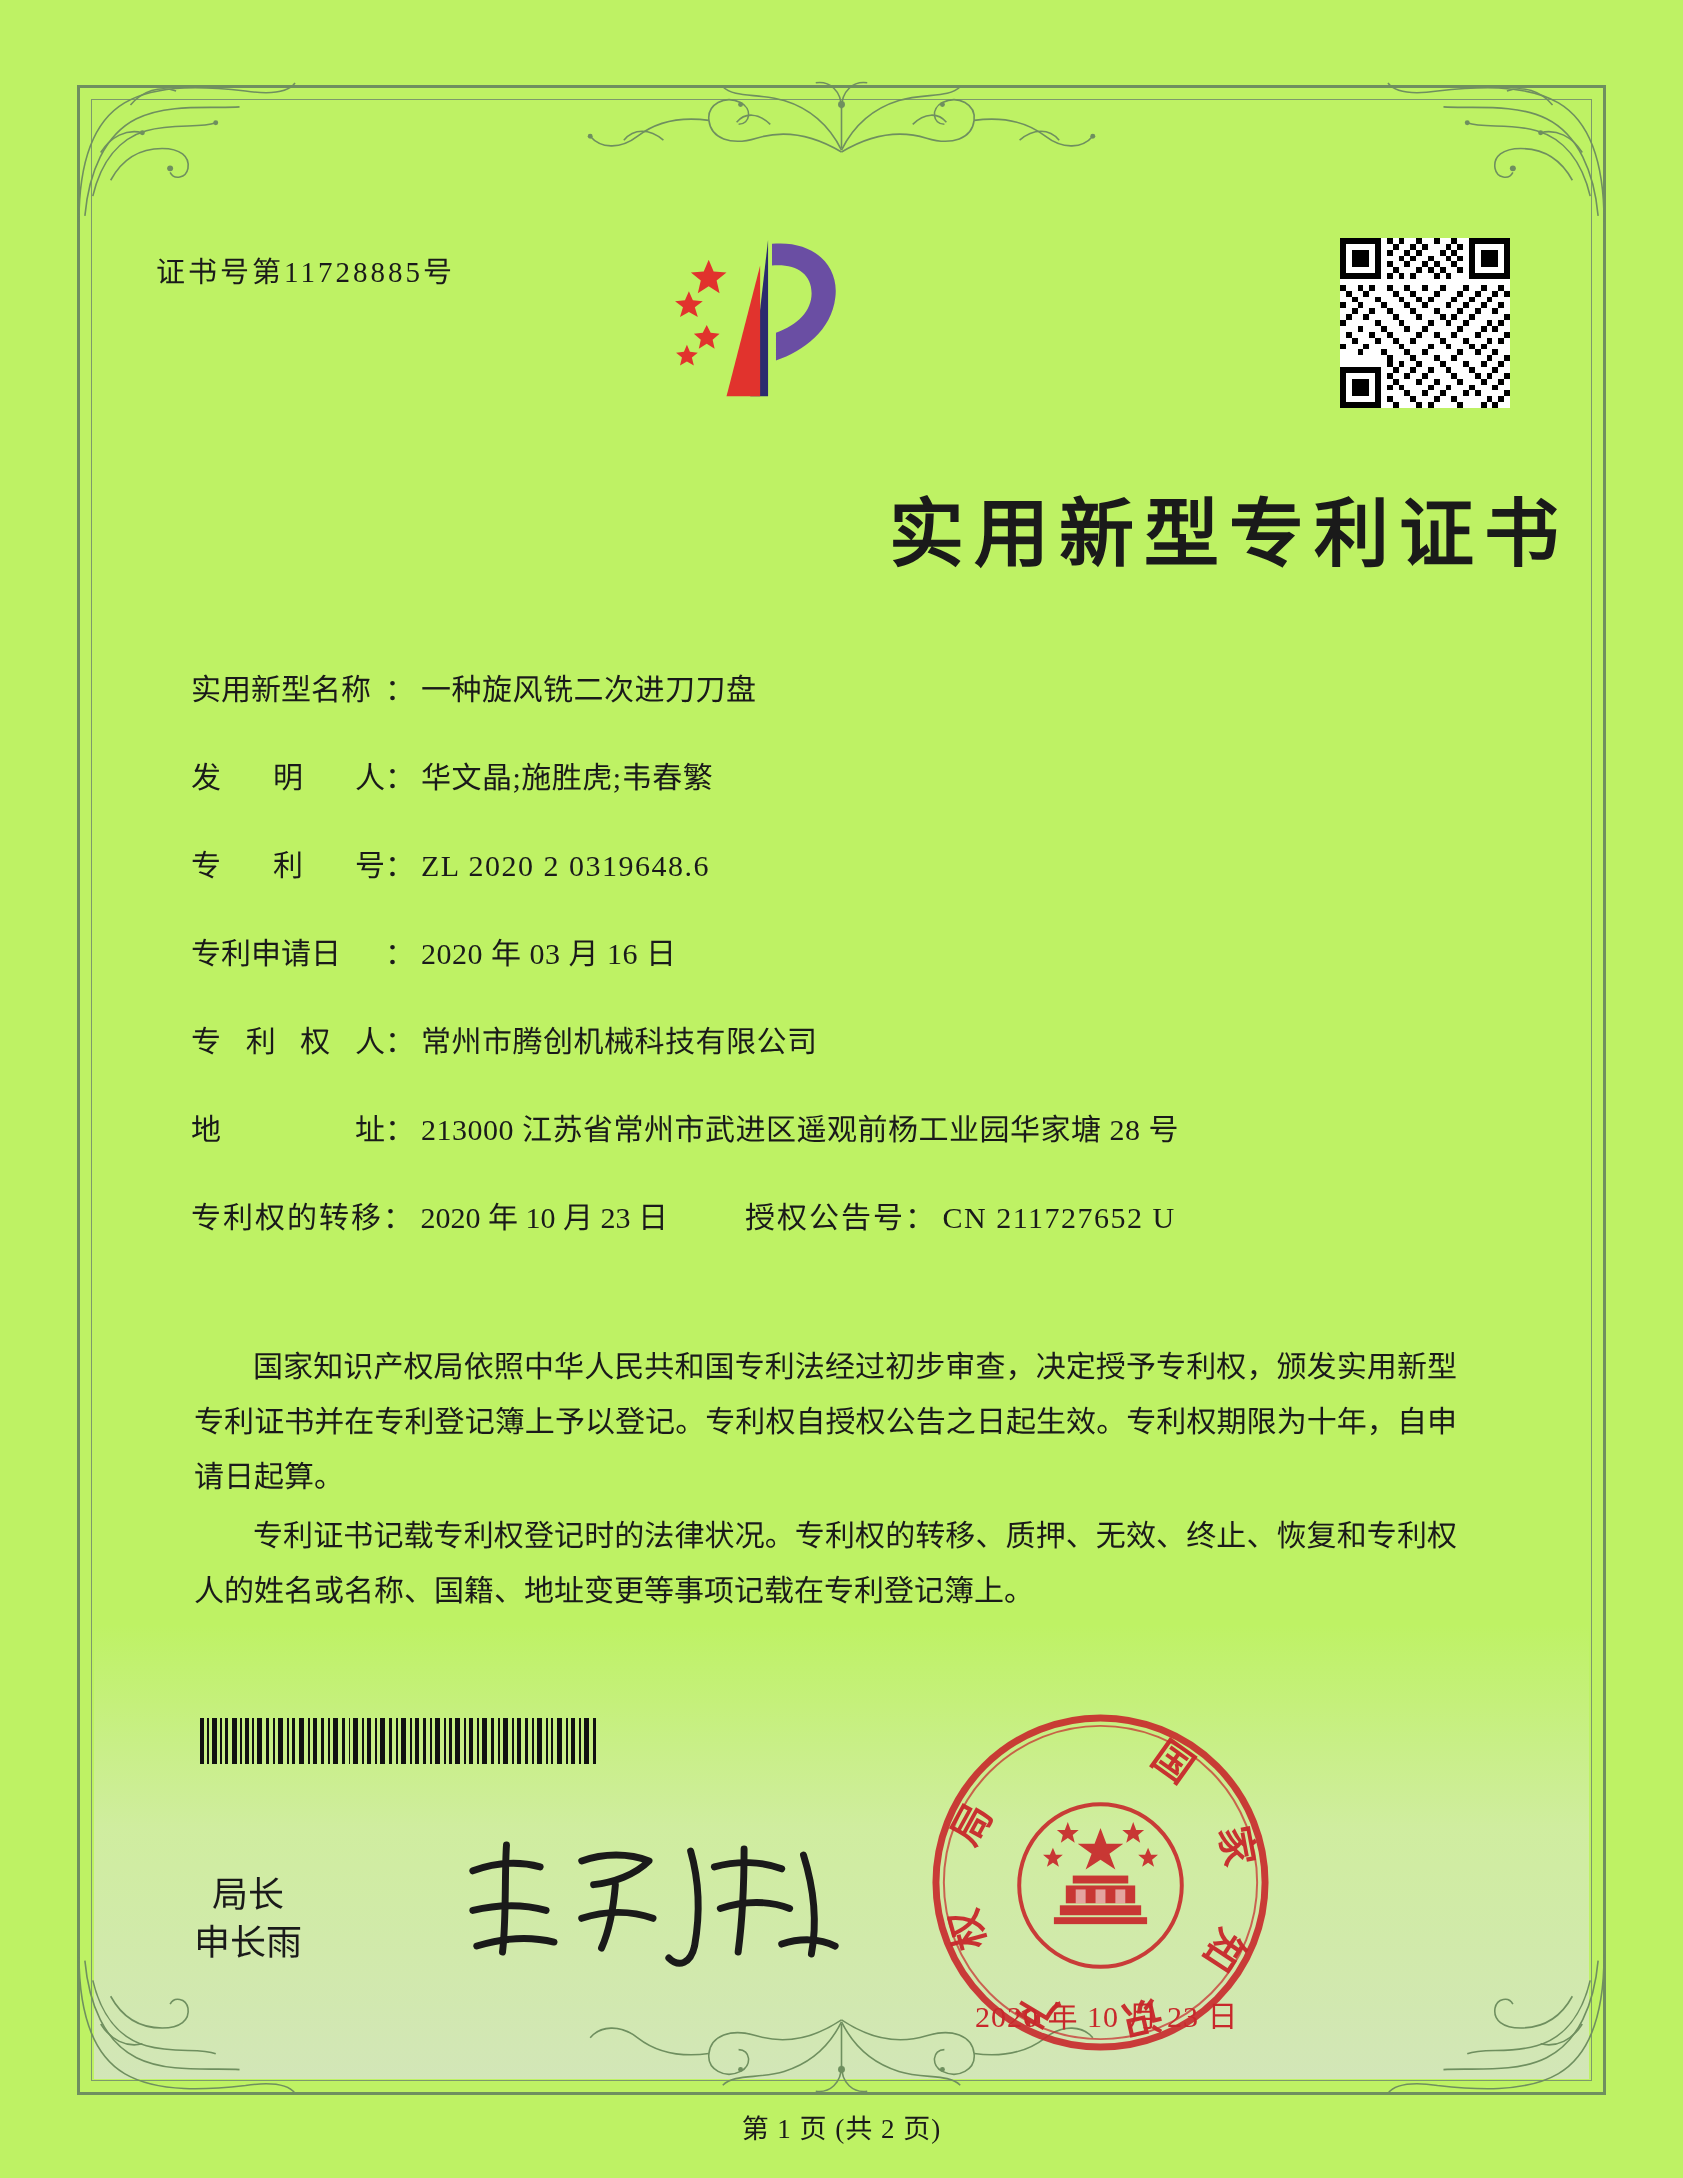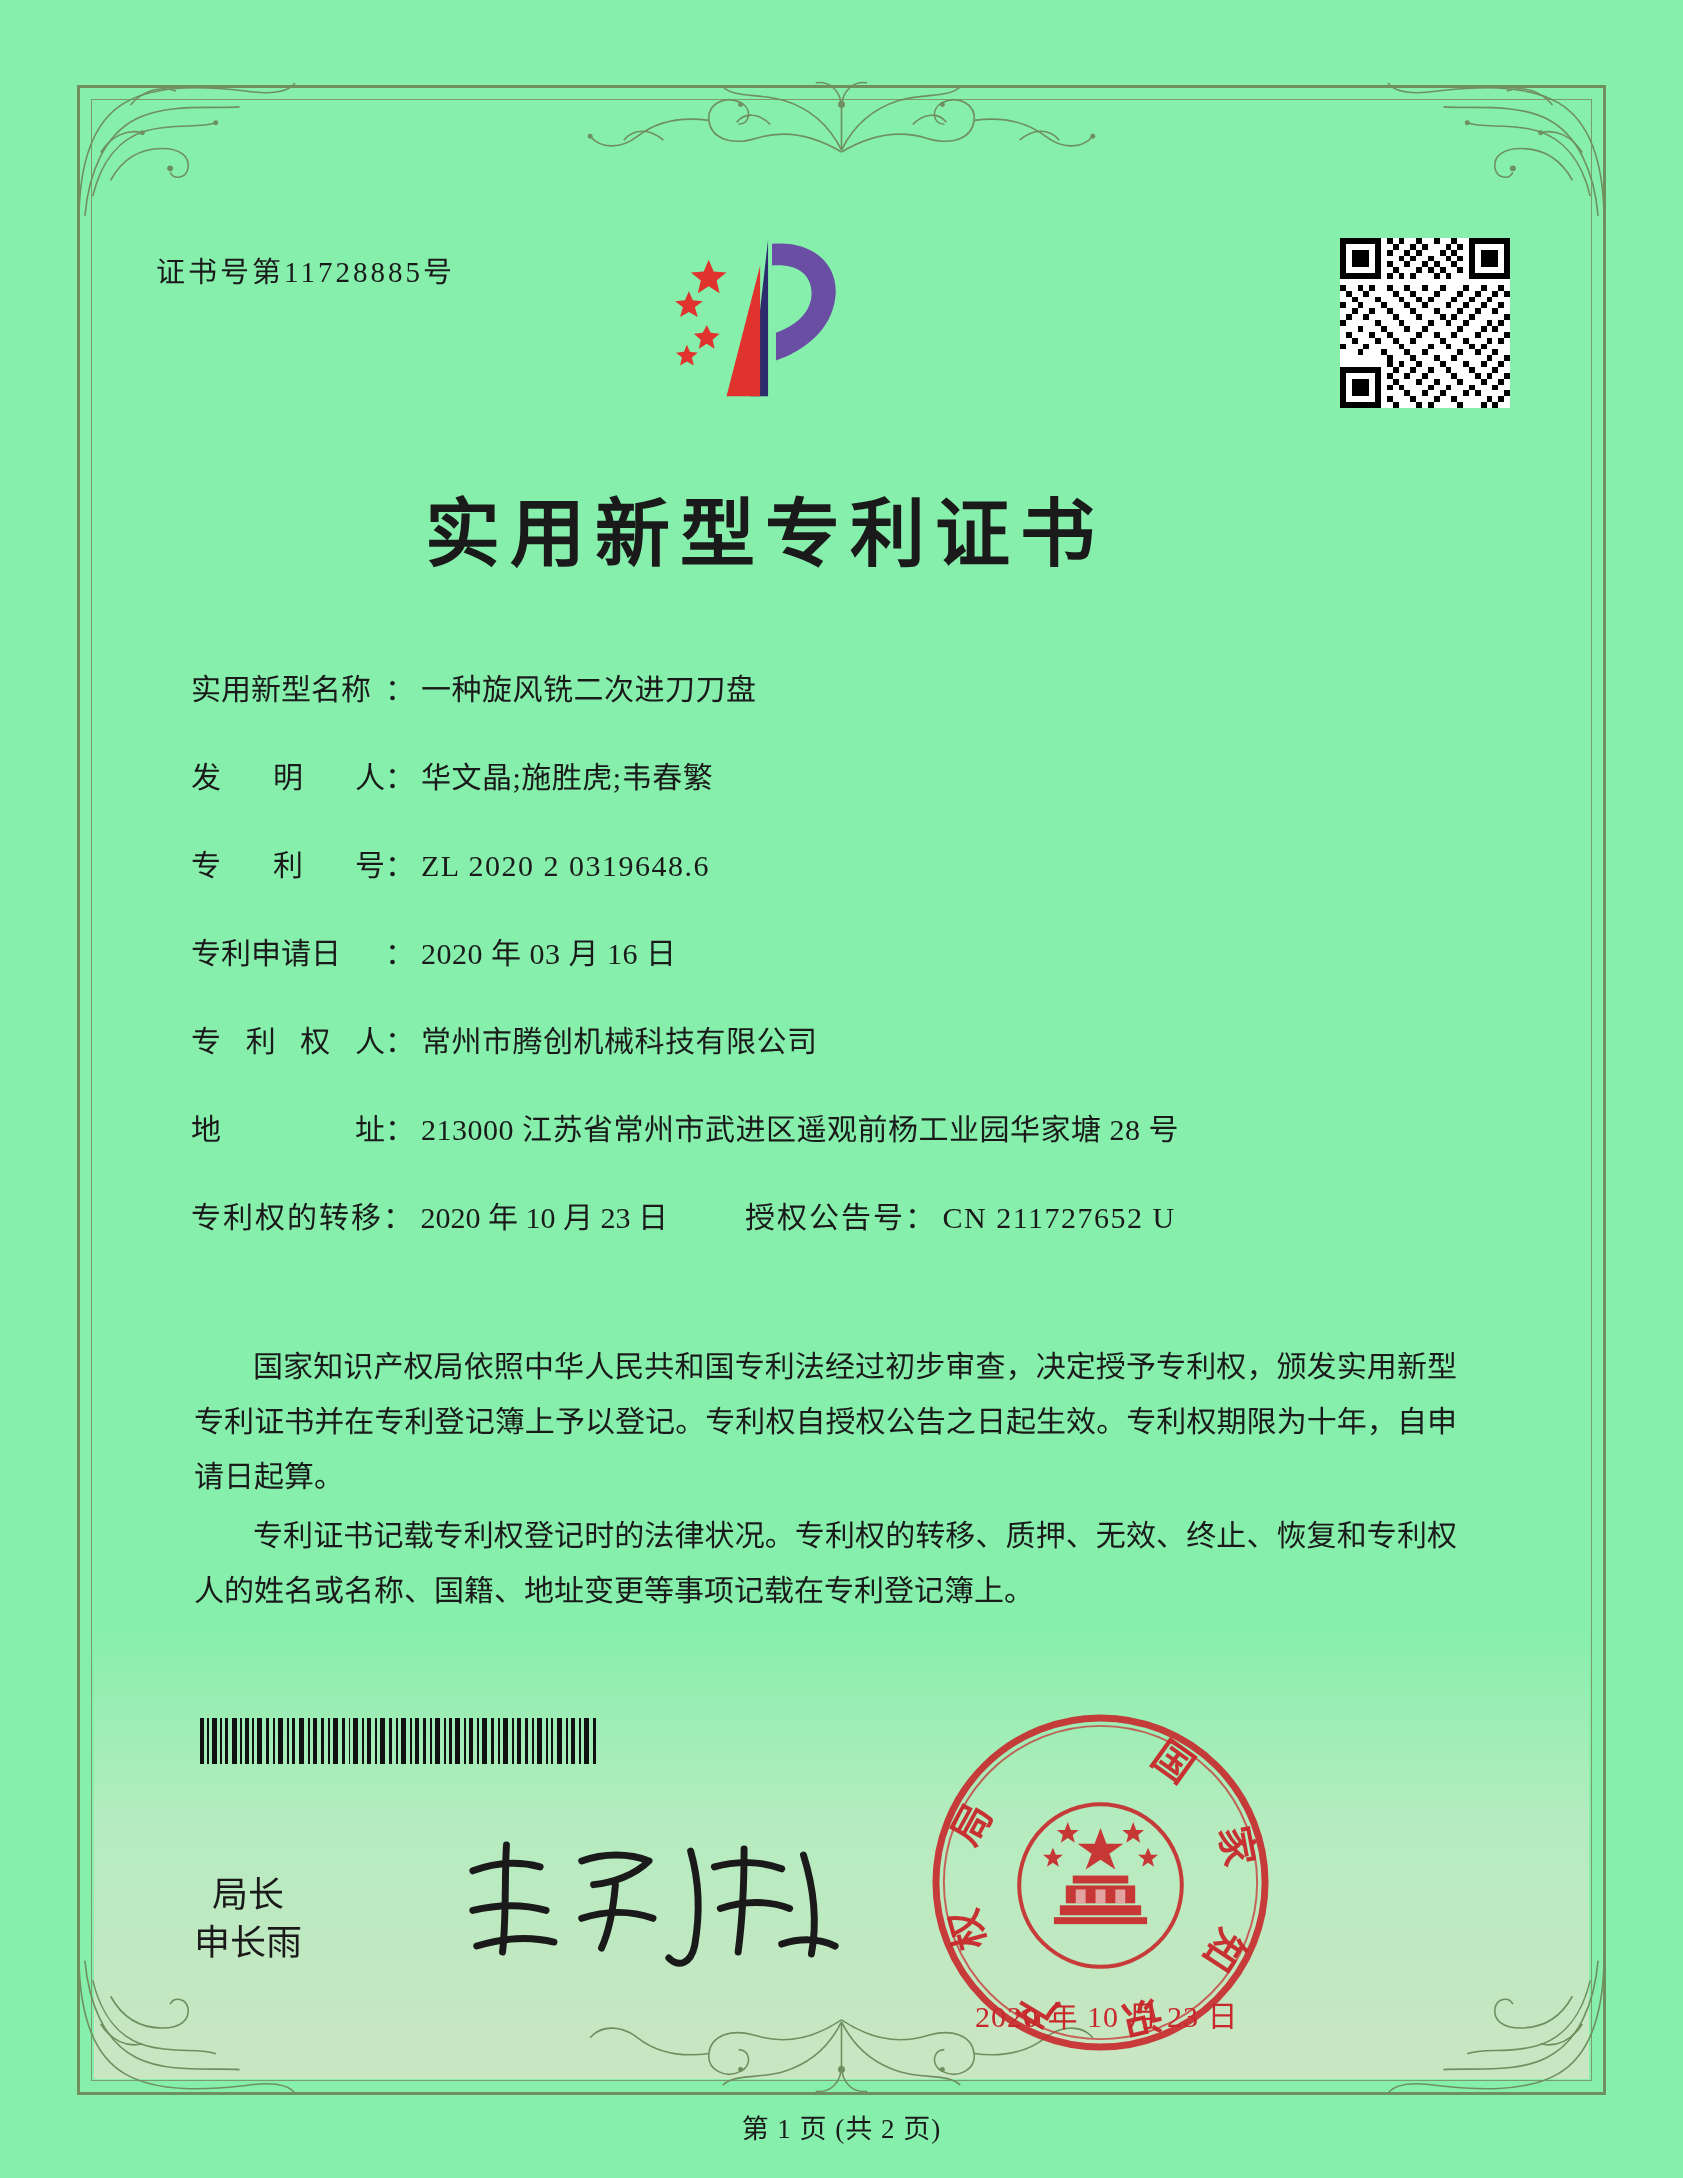--- a/index.html
+++ b/index.html
@@ -12,21 +12,21 @@
     height: 2178px;
     font-family: "Liberation Serif", "DejaVu Serif", serif;
     color: #1a1a1a;
     overflow: hidden;
   }
 
   .page {
     position: relative;
     width: 1683px;
     height: 2178px;
-    background: #86efac;
+    background: #bef264;
   }
 
   
   .frame-outer {
     position: absolute;
     left: 77px;
     top: 85px;
     width: 1529px;
     height: 2010px;
     border: 3px solid #6f8f5f;
@@ -89,25 +89,26 @@
     top: 238px;
     width: 170px;
     height: 170px;
   }
 
   .main-title {
     position: absolute;
     left: 0;
     top: 473px;
     width: 1530px;
-    text-align: center;
+    text-align: right;
     font-size: 75px;
     font-weight: bold;
     letter-spacing: 10px;
     font-family: "DejaVu Serif", "Liberation Serif", serif;
+    padding-left: 39px;
   }
 
   
   .fields {
     position: absolute;
     left: 191px;
     top: 665px;
     width: 1277px;
   }
   .field-row {

